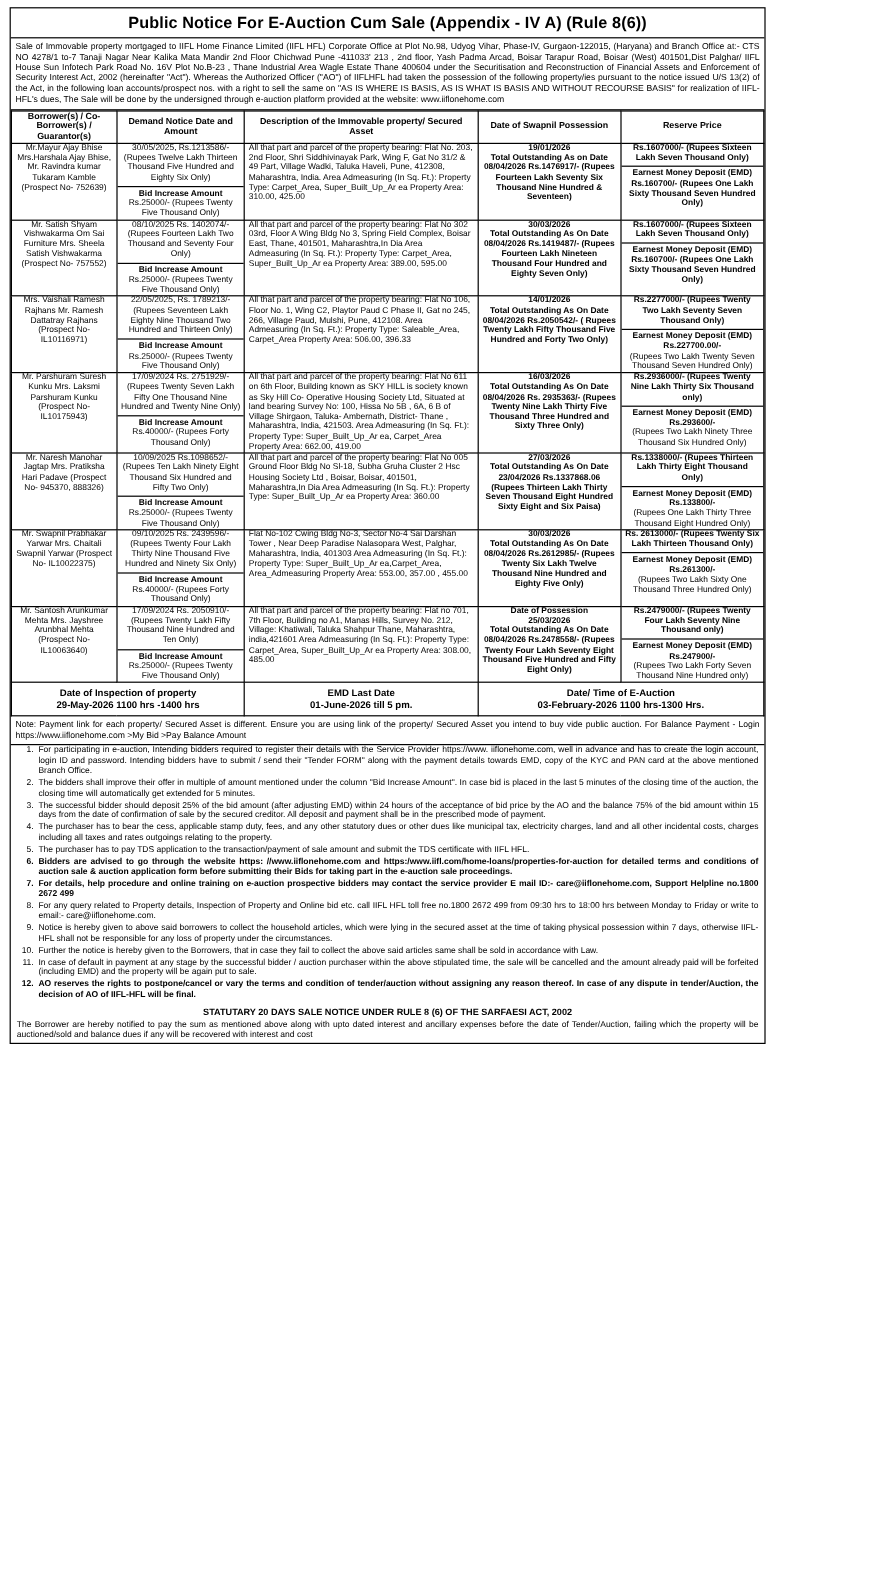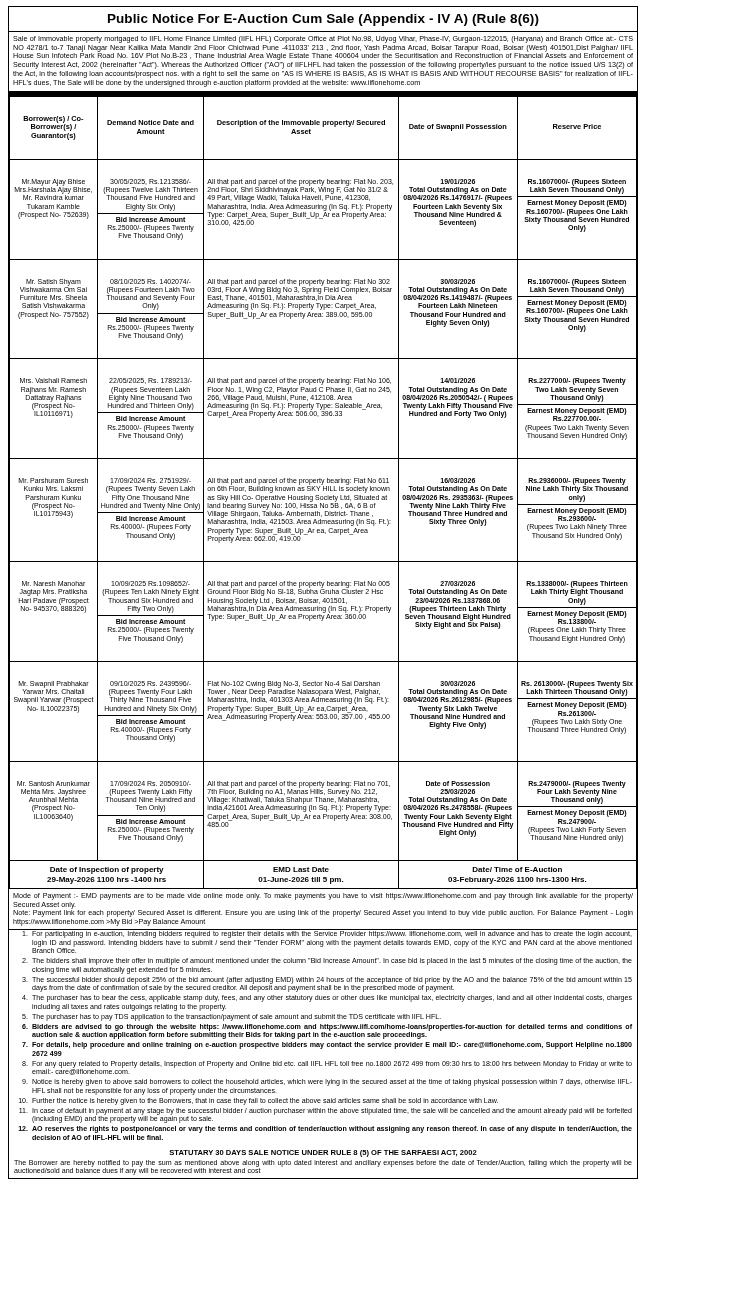--- a/index.html
+++ b/index.html
@@ -19,25 +19,25 @@
     font-weight:bold;
     font-size: 13.5px;
     padding: 4px 0 4px 0;
     border-bottom: 1px solid #000;
     letter-spacing: 0.1px;
   }
   .intro {
     padding: 3px 4px 3px 4px;
     font-size: 7.2px;
     text-align: justify;
-    border-bottom: 5px solid #000000;
+    border-bottom: 1px solid #000000;
     line-height: 1.22;
   }
   table { border-collapse: collapse; width:100%; }
-  td, th { border: 1px solid #000; vertical-align: top; padding: 18px 3px; font-size: 7px; }
+  td, th { border: 1px solid #000; vertical-align: top; padding: 0 3px; font-size: 7px; }
   th { text-align:center; font-weight:bold; font-size:7.4px; vertical-align: middle;}
   .c-center { text-align:center; }
   .c-bold { font-weight:bold; }
   .sub-box { border-top:1px solid #000; margin: 2px -3px 0 -3px; padding: 2px 3px 0 3px; text-align:center;}
   .topPart { text-align:center; }
   .desc { text-align:left; }
   .rp-top { text-align:center; padding-bottom:2px; }
   .rp-bot { text-align:center; border-top:1px solid #000; margin:0 -3px; padding: 2px 3px 0 3px;}
   .dates-row td { text-align:center; font-weight:bold; font-size:8px; padding:4px 3px;}
   .dates-row .lbl { font-weight:bold; }
@@ -245,39 +245,38 @@
           </td>
           <td colspan="2">
             <div class="lbl">Date/ Time of E-Auction</div>
             <div>03-February-2026 1100 hrs-1300 Hrs.</div>
           </td>
         </tr>
       </tbody>
     </table>
 
     <div class="notes">
-      <div>Mode of Payment :- EMD payments are to be made vide online mode only. To make payments you have to visit https://www.iiflonehome.com and pay through link available for the property/ Secured Asset only.</div>
       <div>Note: Payment link for each property/ Secured Asset is different. Ensure you are using link of the property/ Secured Asset you intend to buy vide public auction. For Balance Payment - Login https://www.iiflonehome.com &gt;My Bid &gt;Pay Balance Amount</div>
     </div>
 
     <div class="terms">
       <ol class="terms-list">
         <li>For participating in e-auction, Intending bidders required to register their details with the Service Provider https://www. iiflonehome.com, well in advance and has to create the login account, login ID and password. Intending bidders have to submit / send their "Tender FORM" along with the payment details towards EMD, copy of the KYC and PAN card at the above mentioned Branch Office.</li>
         <li>The bidders shall improve their offer in multiple of amount mentioned under the column "Bid Increase Amount". In case bid is placed in the last 5 minutes of the closing time of the auction, the closing time will automatically get extended for 5 minutes.</li>
         <li>The successful bidder should deposit 25% of the bid amount (after adjusting EMD) within 24 hours of the acceptance of bid price by the AO and the balance 75% of the bid amount within 15 days from the date of confirmation of sale by the secured creditor. All deposit and payment shall be in the prescribed mode of payment.</li>
         <li>The purchaser has to bear the cess, applicable stamp duty, fees, and any other statutory dues or other dues like municipal tax, electricity charges, land and all other incidental costs, charges including all taxes and rates outgoings relating to the property.</li>
         <li>The purchaser has to pay TDS application to the transaction/payment of sale amount and submit the TDS certificate with IIFL HFL.</li>
         <li class="c-bold">Bidders are advised to go through the website https: //www.iiflonehome.com and https:/www.iifl.com/home-loans/properties-for-auction for detailed terms and conditions of auction sale &amp; auction application form before submitting their Bids for taking part in the e-auction sale proceedings.</li>
         <li class="c-bold">For details, help procedure and online training on e-auction prospective bidders may contact the service provider E mail ID:- care@iiflonehome.com, Support Helpline no.1800 2672 499</li>
         <li>For any query related to Property details, Inspection of Property and Online bid etc. call IIFL HFL toll free no.1800 2672 499 from 09:30 hrs to 18:00 hrs between Monday to Friday or write to email:- care@iiflonehome.com.</li>
         <li>Notice is hereby given to above said borrowers to collect the household articles, which were lying in the secured asset at the time of taking physical possession within 7 days, otherwise IIFL-HFL shall not be responsible for any loss of property under the circumstances.</li>
         <li>Further the notice is hereby given to the Borrowers, that in case they fail to collect the above said articles same shall be sold in accordance with Law.</li>
         <li>In case of default in payment at any stage by the successful bidder / auction purchaser within the above stipulated time, the sale will be cancelled and the amount already paid will be forfeited (including EMD) and the property will be again put to sale.</li>
         <li class="c-bold">AO reserves the rights to postpone/cancel or vary the terms and condition of tender/auction without assigning any reason thereof. In case of any dispute in tender/Auction, the decision of AO of IIFL-HFL will be final.</li>
       </ol>
     </div>
 
-    <div class="statutory">STATUTARY 30 DAYS SALE NOTICE UNDER RULE 8 (5) OF THE SARFAESI ACT, 2002</div>
+    <div class="statutory">STATUTARY 20 DAYS SALE NOTICE UNDER RULE 8 (6) OF THE SARFAESI ACT, 2002</div>
     <div class="stat-body">The Borrower are hereby notified to pay the sum as mentioned above along with upto dated interest and ancillary expenses before the date of Tender/Auction, failing which the property will be auctioned/sold and balance dues if any will be recovered with interest and cost</div>
 
 
   </div>
 </div>
 
 </body></html>

